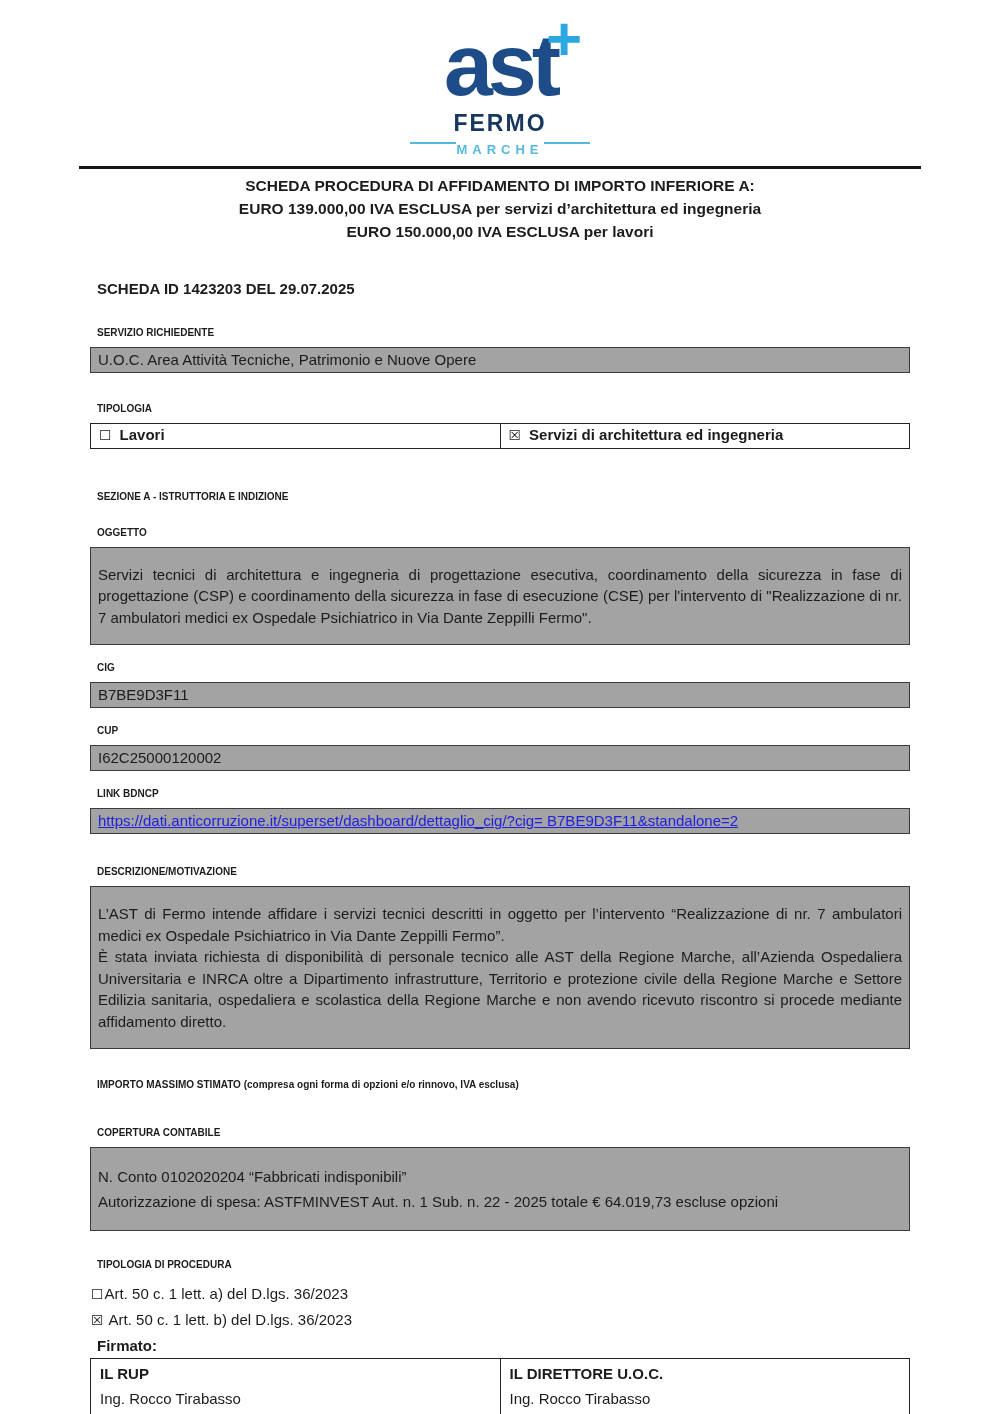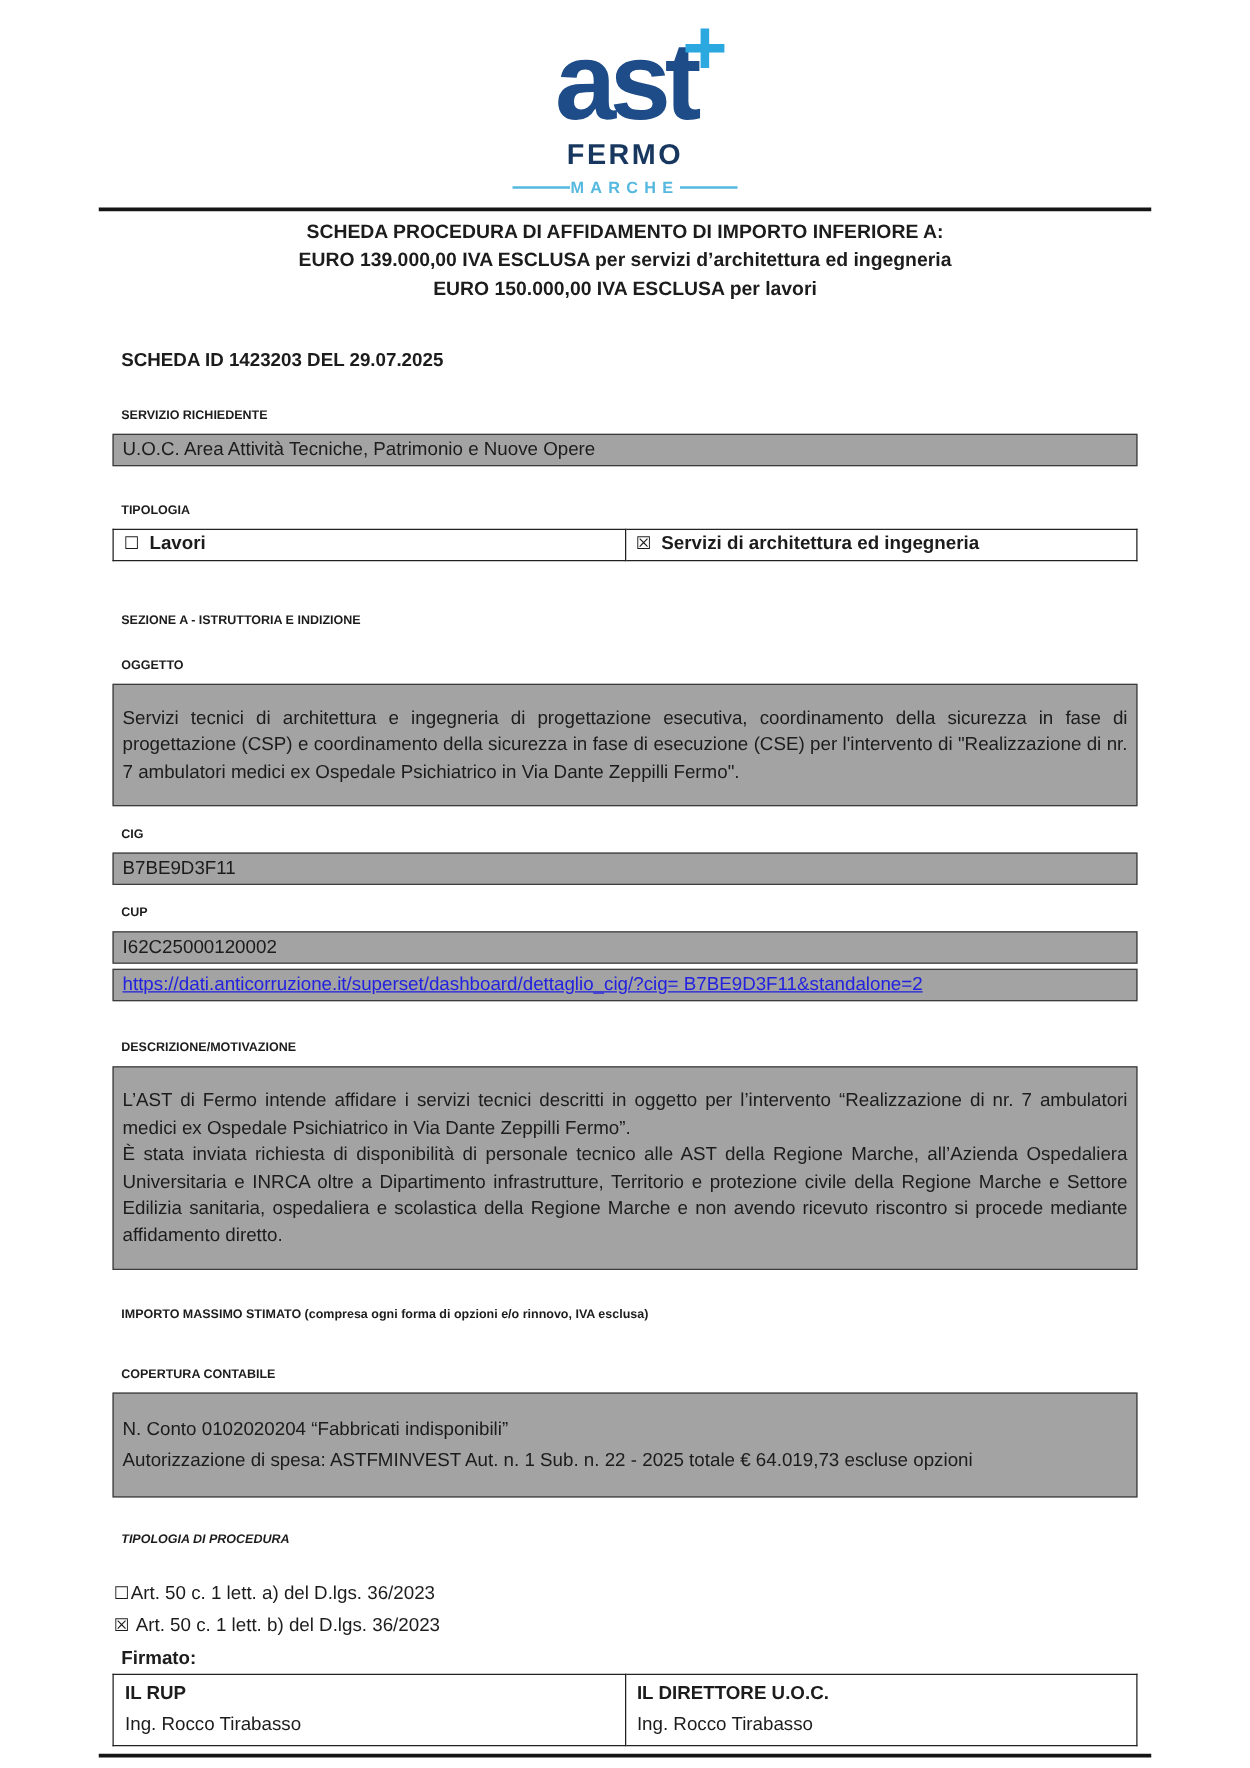--- a/index.html
+++ b/index.html
@@ -14,21 +14,21 @@
   .logo-wrap { padding-top:30px; text-align:center; }
   .ast-row { position:relative; display:inline-block; line-height:0.8; }
   .ast-text {
     font-size:88px; font-weight:800; letter-spacing:-5px; color:#1E4C88;
   }
   .ast-plus {
     position:absolute; top:-22px; right:-26px;
     font-size:62px; font-weight:800; color:#2BA8E0; line-height:1;
   }
   .logo-fermo { margin-top:10px; font-size:23px; font-weight:800; letter-spacing:2px; color:#18375F; }
-  .logo-marche-row { margin-top:5px; display:flex; justify-content:center; align-items:center; gap:0; }
+  .logo-marche-row { margin-top:5px; display:flex; justify-content:center; gap:0; }
   .marche-line { width:46px; height:2px; background:#55B8DE; }
   .logo-marche { font-size:13px; font-weight:600; letter-spacing:5px; color:#55B8DE; }
 
   
   .rule { width:842px; margin:0 auto; background:#151515; }
   .rule-top { height:2.5px; margin-top:9px; }
   .rule-footer { height:2.5px; margin-top:6px; }
 
   
   .title-block { margin-top:5px; text-align:center; font-weight:bold; font-size:15.5px; line-height:23px; }
@@ -121,39 +121,40 @@
 
     <div class="sec-h mt20">OGGETTO</div>
     <div class="box multi just">Servizi tecnici di architettura e ingegneria di progettazione esecutiva, coordinamento della sicurezza in fase di progettazione (CSP) e coordinamento della sicurezza in fase di esecuzione (CSE) per l'intervento di "Realizzazione di nr. 7 ambulatori medici ex Ospedale Psichiatrico in Via Dante Zeppilli Fermo".</div>
 
     <div class="sec-h tight">CIG</div>
     <div class="box">B7BE9D3F11</div>
 
     <div class="sec-h tight">CUP</div>
     <div class="box">I62C25000120002</div>
 
+    <div class="sec-h tight">LINK BDNCP</div>
     <div class="box" style="margin-top:4px;">
       <span class="link-text">https://dati.anticorruzione.it/superset/dashboard/dettaglio_cig/?cig= B7BE9D3F11&amp;standalone=2</span>
     </div>
 
     <div class="sec-h" style="margin-top:30px;">DESCRIZIONE/MOTIVAZIONE</div>
     <div class="box multi just">
       <div>L’AST di Fermo intende affidare i servizi tecnici descritti in oggetto per l’intervento “Realizzazione di nr. 7 ambulatori medici ex Ospedale Psichiatrico in Via Dante Zeppilli Fermo”.</div>
       <div>È stata inviata richiesta di disponibilità di personale tecnico alle AST della Regione Marche, all’Azienda Ospedaliera Universitaria e INRCA oltre a Dipartimento infrastrutture, Territorio e protezione civile della Regione Marche e Settore Edilizia sanitaria, ospedaliera e scolastica della Regione Marche e non avendo ricevuto riscontro si procede mediante affidamento diretto.</div>
     </div>
 
     <div class="sec-h">IMPORTO MASSIMO STIMATO (compresa ogni forma di opzioni e/o rinnovo, IVA esclusa)</div>
 
     <div class="sec-h mt32">COPERTURA CONTABILE</div>
     <div class="box multi" style="line-height:25px;">
       <div>N. Conto 0102020204 “Fabbricati indisponibili”</div>
       <div>Autorizzazione di spesa:  ASTFMINVEST Aut. n. 1 Sub. n. 22 - 2025 totale € 64.019,73 escluse opzioni</div>
     </div>
 
-    <div class="sec-h" style="margin-top:26px; margin-bottom:22px;font-style:italic;">TIPOLOGIA DI PROCEDURA</div>
+    <div class="sec-h" style="margin-top:26px; margin-bottom:8px;">TIPOLOGIA DI PROCEDURA</div>
     <div class="opt nosp">
       <span class="cb">☐</span><span>Art. 50 c. 1 lett. a) del D.lgs. 36/2023</span>
     </div>
     <div class="opt">
       <span class="cb">☒</span><span>Art. 50 c. 1 lett. b) del D.lgs. 36/2023</span>
     </div>
     <div class="firmato">Firmato:</div>
 
     <table class="tbl firme">
       <tbody>

